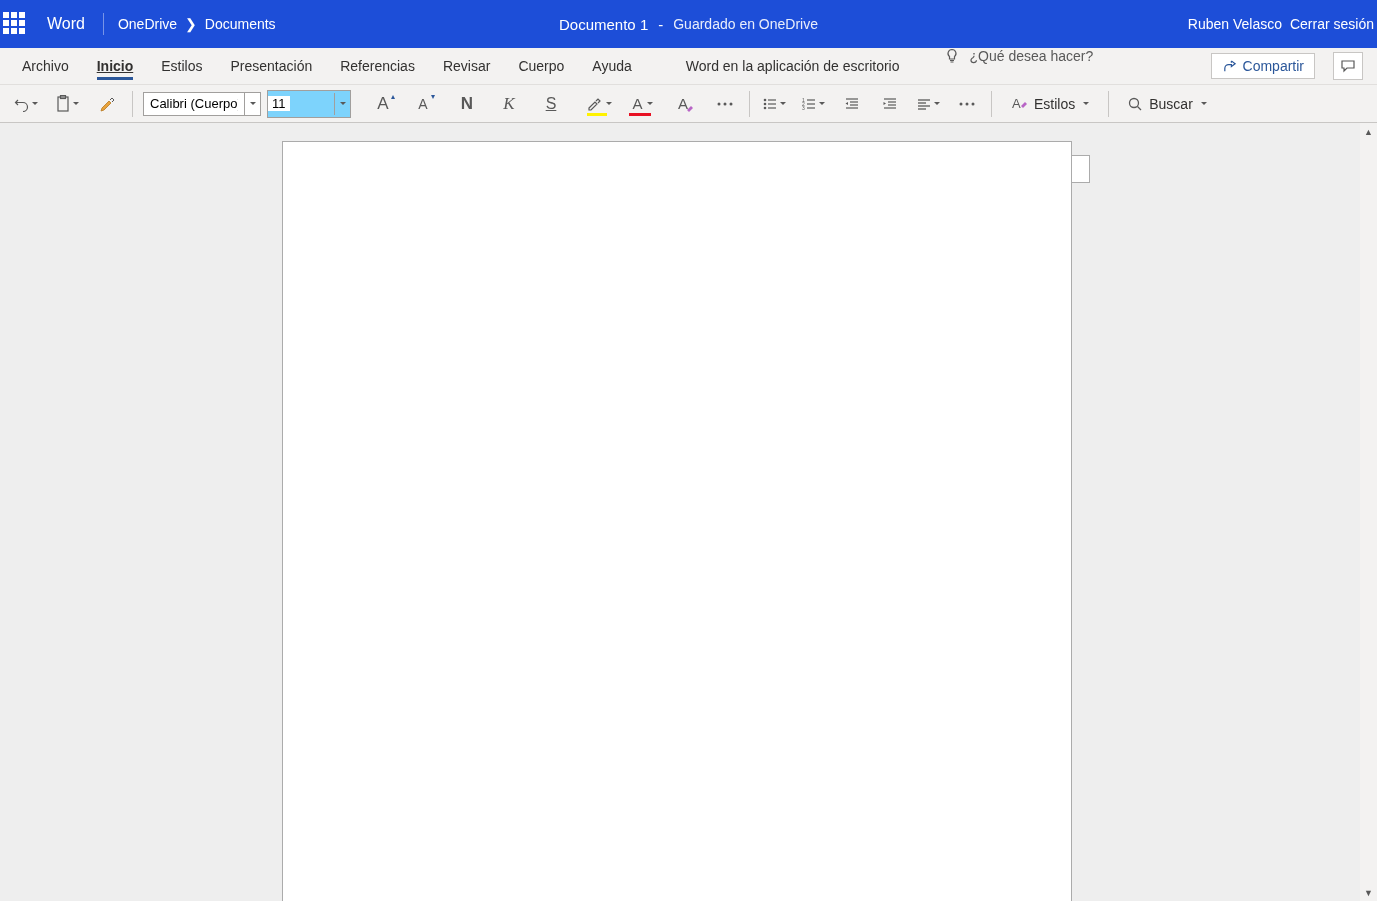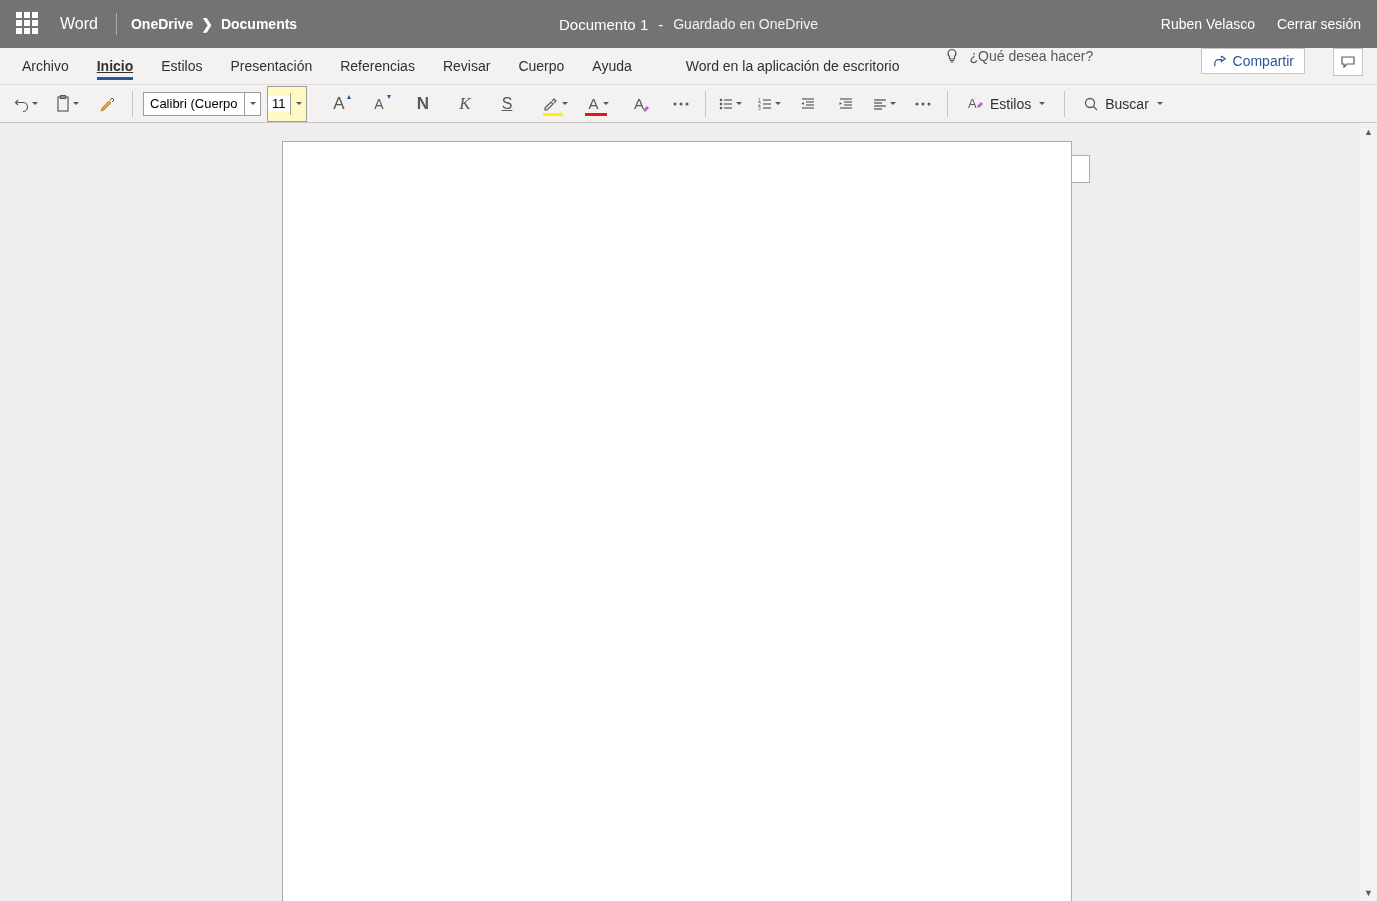--- a/index.html
+++ b/index.html
@@ -1,51 +1,51 @@
 <!DOCTYPE html>
 <html><head>
   <meta charset="utf-8">
   <style>
     * { margin: 0; padding: 0; box-sizing: border-box; font-family: 'Segoe UI', Tahoma, sans-serif; }
     body { background: #eeeeee; overflow: hidden; width: 1377px; height: 901px; }
     
     
-    .title-bar { background: #737373; color: #fff; height: 48px; display: flex; align-items: center; padding: 0 16px; font-size: 14px; }
+    .title-bar { background: #1d4ed8; color: #fff; height: 48px; display: flex; align-items: center; padding: 0 3px; font-size: 14px; }
     .app-launcher { width: 24px; height: 24px; display: grid; grid-template-columns: repeat(3,6px); grid-template-rows: repeat(3,6px); gap: 2px; margin-right: 20px; cursor: pointer; }
     .app-launcher span { background: #fff; width: 6px; height: 6px; }
     .app-name { font-size: 16px; font-weight: 400; margin-right: 18px; }
     .vbar { width: 1px; height: 22px; background: rgba(255,255,255,0.4); margin-right: 14px; }
-    .breadcrumb { display: flex; align-items: flex-end; gap: 8px; cursor: pointer; font-weight: bold; }
+    .breadcrumb { display: flex; align-items: flex-end; gap: 8px; cursor: pointer; }
     .breadcrumb span { font-size: 14px; }
     .chev { font-size: 11px; }
     .center-title { position: absolute; left: 50%; transform: translateX(-50%); display: flex; align-items: center; gap: 10px; font-size: 15px; }
     .doc-title { font-weight: 500; }
     .save-status { font-size: 14px; opacity: 0.9; }
-    .title-right { margin-left: auto; display: flex; align-items: flex-end; gap: 22px; }
+    .title-right { margin-left: auto; display: flex; align-items: flex-end; gap: 8px; }
     .title-right span { cursor: pointer; }
     
     
     .tab-strip { background: #f3f2f1; height: 37px; display: flex; align-items: stretch; padding: 0 8px; position: relative; border-bottom: 1px solid #e1dfdd; }
     .tab { padding: 16px 14px; display: flex; align-items: center; font-size: 14px; color: #323130; cursor: pointer; position: relative; }
     .tab.active { font-weight: 600; text-decoration: underline; }
     .tab.active::after { content: ''; position: absolute; bottom: 4px; left: 14px; right: 14px; height: 3px; background: #2b579a; }
     .tellme { display: flex; gap: 10px; margin-left: 30px; cursor: pointer; }
-    .tab-right { margin-left: auto; display: flex; align-items: flex-start; gap: 28px; padding-right: 6px; }
+    .tab-right { margin-left: auto; display: flex; align-items: center; gap: 18px; padding-right: 6px; }
     .share-btn { display: flex; align-items: center; gap: 6px; border: 1px solid #c8c6c4; background: #fff; padding: 4px 10px; color: #2b579a; font-size: 14px; cursor: pointer; }
     .comment-btn { display: flex; align-items: center; justify-content: center; border: 1px solid #c8c6c4; background: #fff; width: 30px; height: 28px; cursor: pointer; }
     
     
     .ribbon { background: #f3f2f1; height: 38px; display: flex; align-items: center; padding: 0 12px; border-bottom: 1px solid #c8c6c4; gap: 4px; }
     .rb-btn { display: flex; align-items: center; justify-content: center; height: 28px; min-width: 28px; padding: 0 2px; cursor: pointer; color: #595959; position: relative; }
     .rb-sep { width: 1px; height: 26px; background: #c8c6c4; margin: 0 6px; }
     .caret { width: 8px; height: 8px; display: inline-block; margin-left: 1px; }
     .caret svg { width: 8px; height: 8px; }
     .font-select { display: flex; align-items: center; border: 1px solid #a19f9d; background: #fff; height: 24px; }
     .font-name { width: 100px; padding: 0 6px; font-size: 13px; border: none; outline: none; }
-    .font-size-sel { display: flex; align-items: center; border: 1px solid #a19f9d; background: #fef9c3; height: 36px; margin-left: 2px; }
+    .font-size-sel { display: flex; align-items: center; border: 1px solid #a19f9d; background: #7dd3fc; height: 28px; margin-left: 2px; gap: 44px; }
     .font-size { width: 22px; padding: 0 4px; font-size: 13px; border: none; outline: none; }
     .sel-arrow { width: 16px; height: 22px; display: flex; align-items: center; justify-content: center; border-left: 1px solid #a19f9d; cursor: pointer; }
     .icon-sup { font-size: 8px; position: absolute; top: 2px; right: 2px; }
     .bold-btn { font-weight: 700; font-size: 17px; }
     .italic-btn { font-style: italic; font-size: 17px; font-family: serif; }
     .under-btn { text-decoration: underline; font-size: 16px; }
     .highlight-bar { position: absolute; bottom: 2px; left: 6px; right: 10px; height: 3px; background: #fff200; }
     .color-bar { position: absolute; bottom: 2px; left: 4px; right: 10px; height: 3px; background: #e81123; }
     .wide-btn { display: flex; align-items: center; gap: 6px; height: 28px; padding: 0 8px; cursor: pointer; color: #323130; font-size: 14px; }
     

